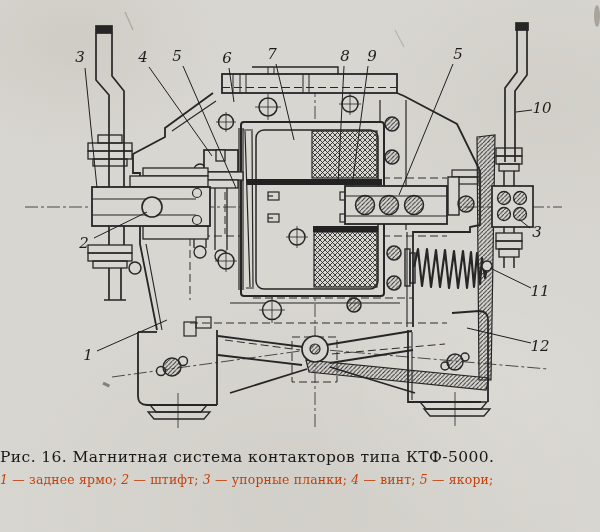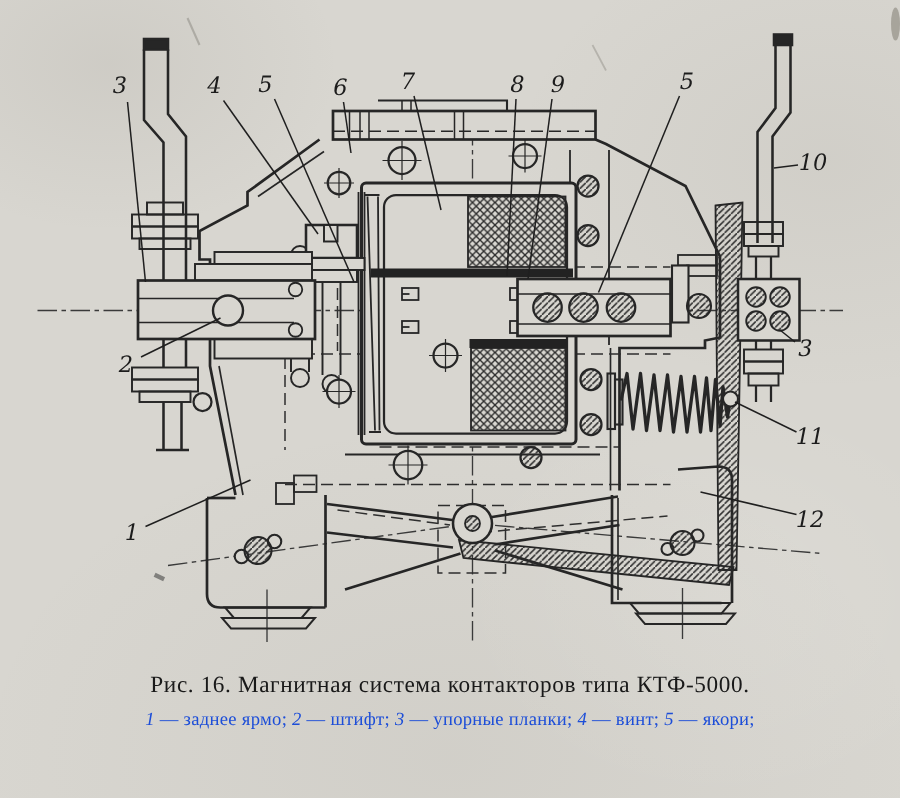--- a/index.html
+++ b/index.html
@@ -9,23 +9,23 @@
         background:#d8d6d0;overflow:hidden;}
   .paper-tex{position:absolute;inset:0;pointer-events:none;
      background:
        radial-gradient(220px 160px at 12% 8%, rgba(120,115,105,.10), rgba(0,0,0,0) 70%),
        radial-gradient(300px 220px at 92% 20%, rgba(125,120,110,.08), rgba(0,0,0,0) 70%),
        radial-gradient(420px 300px at 50% 95%, rgba(120,115,105,.07), rgba(0,0,0,0) 75%),
        radial-gradient(260px 200px at 80% 75%, rgba(255,255,252,.10), rgba(0,0,0,0) 70%);}
   svg.drawing{position:absolute;left:0;top:0;}
   .callout{position:absolute;transform:translate(-50%,-50%);
      font:italic 15px "DejaVu Serif", serif;color:#1c1c1c;white-space:nowrap;}
-  .caption{position:absolute;left:0;top:438px;width:600px;text-align:center;color:#191919;font-family:Liberation Serif, serif;}
+  .caption{position:absolute;left:0;top:438px;width:600px;color:#191919;}
   .fig-title{font-size:15.5px;letter-spacing:.4px;margin-top:10px;}
-  .legend{margin-top:6px;font-size:12.4px;line-height:15px;letter-spacing:.2px;color:#1d4ed8;}
+  .legend{margin-top:6px;font-size:12.4px;line-height:15px;letter-spacing:.2px;color:#c2410c;}
   .legend i{font-style:italic;}
 </style>
 </head>
 <body>
 
 <div class="page">
   <div class="paper-tex"></div>
 
   <svg class="drawing" width="600" height="440" viewBox="0 0 600 440">
     <defs>

